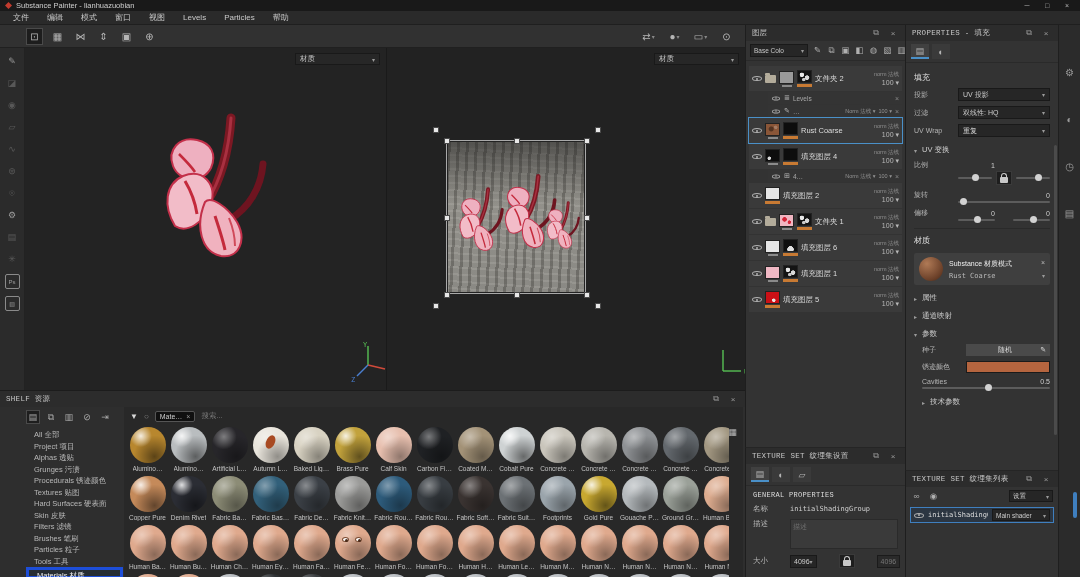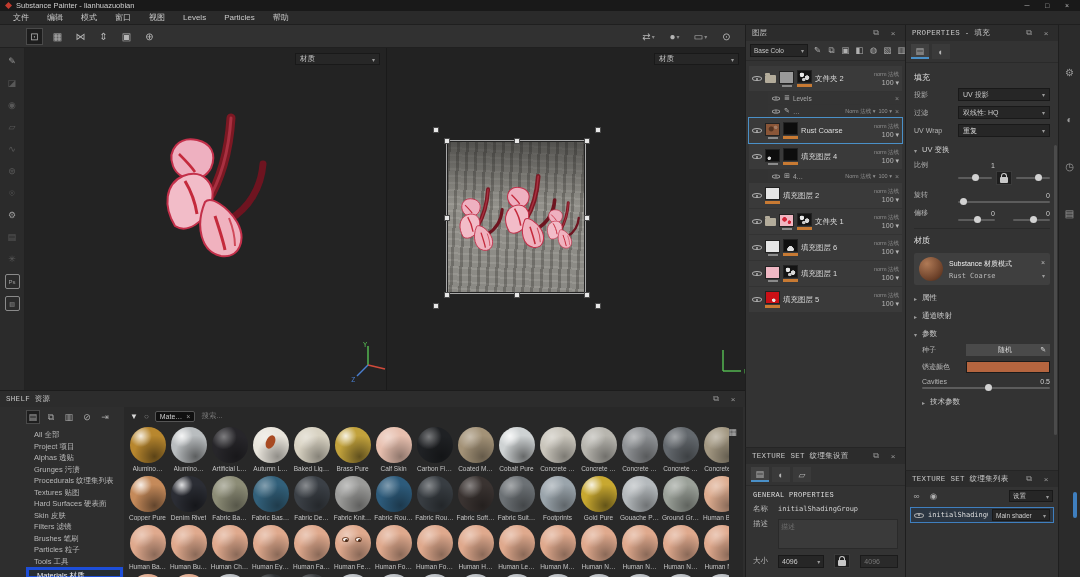--- a/index.html
+++ b/index.html
@@ -102,21 +102,21 @@
 .th-pinkfl{background-color:#f0b6c2;background-image:radial-gradient(circle at 35% 40%,#d42438 2px,transparent 2.5px),radial-gradient(circle at 72% 65%,#d42438 1.5px,transparent 2px)}
 .th-noise{background:repeating-linear-gradient(100deg,#9a9a98 0 2px,#7d7d7b 2px 4px)}
 .th-rust{background-color:#8a5638;background-image:radial-gradient(circle at 40% 45%,rgba(0,0,0,.4) 2px,transparent 3px),radial-gradient(circle at 75% 30%,rgba(255,255,255,.22) 1.5px,transparent 2px)}
 .th-blackmask{background-color:#101010;background-image:radial-gradient(circle at 50% 85%,#e0e0e0 3px,transparent 3.5px)}
 
 #tsset{position:absolute;left:745px;top:447px;width:160px;height:130px;background:#333;border-left:1px solid #1e1e1e;border-top:1px solid #252525}
 .tabrow{display:flex;gap:3px;padding:3px 5px;border-bottom:1px solid #2a2a2a}
 .tab{width:18px;height:15px;display:flex;align-items:center;justify-content:center;font-size:9px;color:#b5b5b5;background:#3a3a3a}
 .tab.active{border-bottom:2px solid #4a90c8;background:#404040}
 .tsbody{padding:5px 7px;font-size:7.5px}
-.tsrow2{display:flex;align-items:center;gap:10px;margin-top:5px}
+.tsrow2{display:flex;align-items:center;gap:22px;margin-top:5px}
 .tslabel{color:#b5b5b5;flex:none}
 .tsval{color:#cfcfcf}
 .descbox{flex:1;height:30px;background:#3a3a3a;border:1px solid #2a2a2a;color:#6e6e6e;font-size:7px;padding:2px}
 .sizedd{width:52px;height:13px;background:#262626;border:1px solid #191919;display:flex;align-items:center;justify-content:space-between;padding:0 3px;font-size:7px;color:#ccc}
 .lockbox{width:16px;height:14px;background:#1e1e1e;border:1px solid #3a3a3a;display:flex;align-items:center;justify-content:center;flex:none}
 .lock{width:8px;height:6px;background:#c8c8c8;border-radius:1px;position:relative;margin-top:3px}
 .lock::before{content:'';position:absolute;top:-4px;left:1px;width:4px;height:4px;border:1.5px solid #c8c8c8;border-bottom:none;border-radius:3px 3px 0 0}
 .sizefield{width:42px;height:13px;background:#2a2a2a;border:1px solid #1b1b1b;font-size:7px;color:#777;display:flex;align-items:center;padding:0 3px}
 
 #props{position:absolute;left:905px;top:25px;width:153px;height:445px;background:#333;border-left:1px solid #1e1e1e;overflow:hidden}
@@ -297,21 +297,21 @@
           <span class="sicon">⧉</span>
           <span class="sicon">▥</span>
           <span class="sicon">⊘</span>
           <span class="sicon">⇥</span>
         </div>
       <div id="shelf-cats">
           <div class="cat">All 全部</div>
           <div class="cat">Project 项目</div>
           <div class="cat">Alphas 透贴</div>
           <div class="cat">Grunges 污渍</div>
-          <div class="cat">Procedurals 纹理集列表</div>
+          <div class="cat">Procedurals 锈迹颜色</div>
           <div class="cat">Textures 贴图</div>
           <div class="cat">Hard Surfaces 硬表面</div>
           <div class="cat">Skin 皮肤</div>
           <div class="cat">Filters 滤镜</div>
           <div class="cat">Brushes 笔刷</div>
           <div class="cat">Particles 粒子</div>
           <div class="cat">Tools 工具</div>
           <div class="cat sel">Materials 材质</div>
         </div>
     </div>

